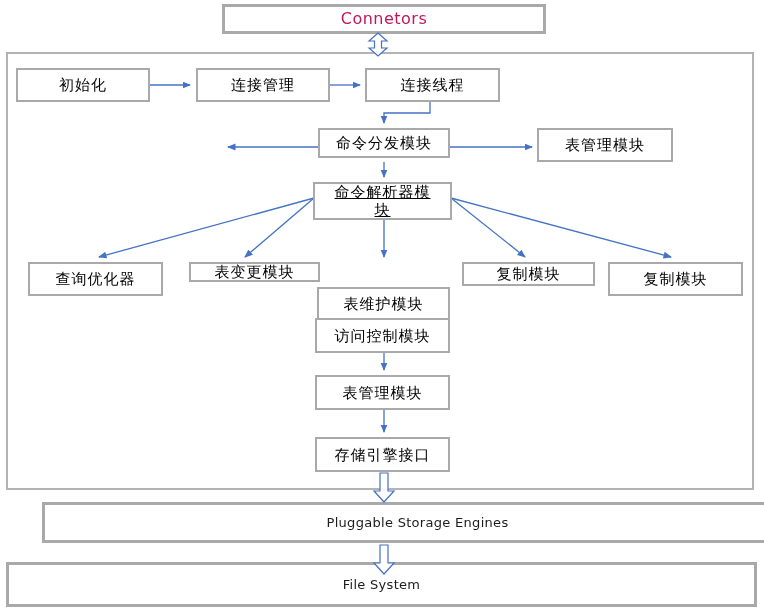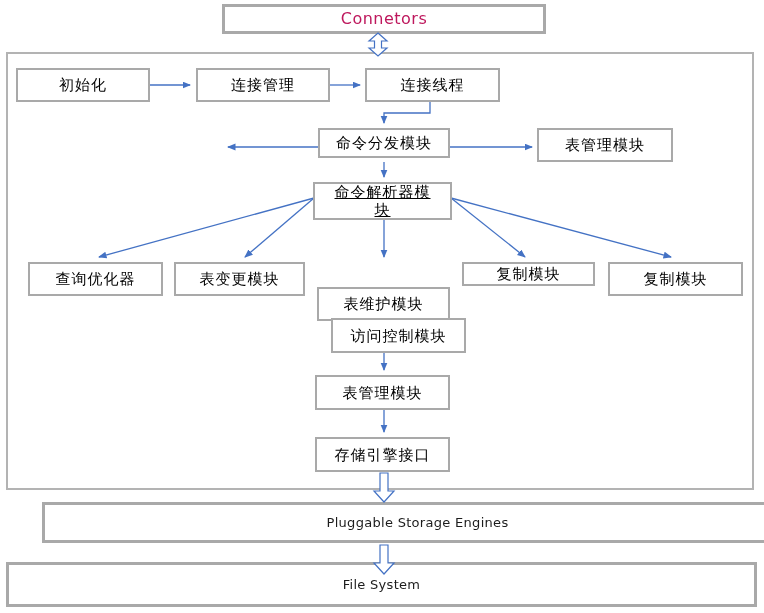--- a/index.html
+++ b/index.html
@@ -84,26 +84,26 @@
   <div class="node" style="left:365px; top:68px; width:135px; height:34px;">连接线程</div>
   <div class="node" style="left:196px; top:68px; width:134px; height:34px;">连接管理</div>
 
   <div class="node" style="left:318px; top:128px; width:132px; height:30px;">命令分发模块</div>
   <div class="node" style="left:537px; top:128px; width:136px; height:34px;">表管理模块</div>
 
   <div class="node multiline" style="left:313px; top:182px; width:139px; height:38px;text-decoration:underline;">命令解析器模
 块</div>
 
   <div class="node" style="left:28px;  top:262px; width:135px; height:34px;">查询优化器</div>
-  <div class="node" style="left:174px; top:262px; width:131px; height:34px;">表变更模块</div>
+  <div class="node" style="left:189px; top:262px; width:131px; height:20px;">表变更模块</div>
   <div class="node" style="left:317px; top:262px; width:133px; height:34px;margin-top:25px;">表维护模块</div>
   <div class="node" style="left:462px; top:262px; width:133px; height:24px;">复制模块</div>
   <div class="node" style="left:608px; top:262px; width:135px; height:34px;">复制模块</div>
 
-  <div class="node" style="left:315px; top:318px; width:135px; height:35px;margin-left:16px;">访问控制模块</div>
+  <div class="node" style="left:315px; top:318px; width:135px; height:35px;">访问控制模块</div>
   <div class="node" style="left:315px; top:375px; width:135px; height:35px;">表管理模块</div>
   <div class="node" style="left:315px; top:437px; width:135px; height:35px;">存储引擎接口</div>
 
   <div class="node outer en" style="left:6px; top:502px; width:751px; height:41px;margin-left:36px;">Pluggable Storage Engines</div>
   <div class="node outer en" style="left:6px; top:562px; width:751px; height:45px;">File System</div>
 
   <svg id="flow-layer" class="layer" viewBox="0 0 764 613">
     <polygon points="378,33 387,41 381.5,41 381.5,48 387,48 378,56 369,48 374.5,48 374.5,41 369,41" fill="#ffffff" stroke="#4472c4" stroke-width="1.2"></polygon>
     <polygon points="380,473 388,473 388,491 394,491 384,502 374,491 380,491" fill="#ffffff" stroke="#4472c4" stroke-width="1.2"></polygon>
     <polygon points="380,545 388,545 388,563 394,563 384,574 374,563 380,563" fill="#ffffff" stroke="#4472c4" stroke-width="1.2"></polygon>

